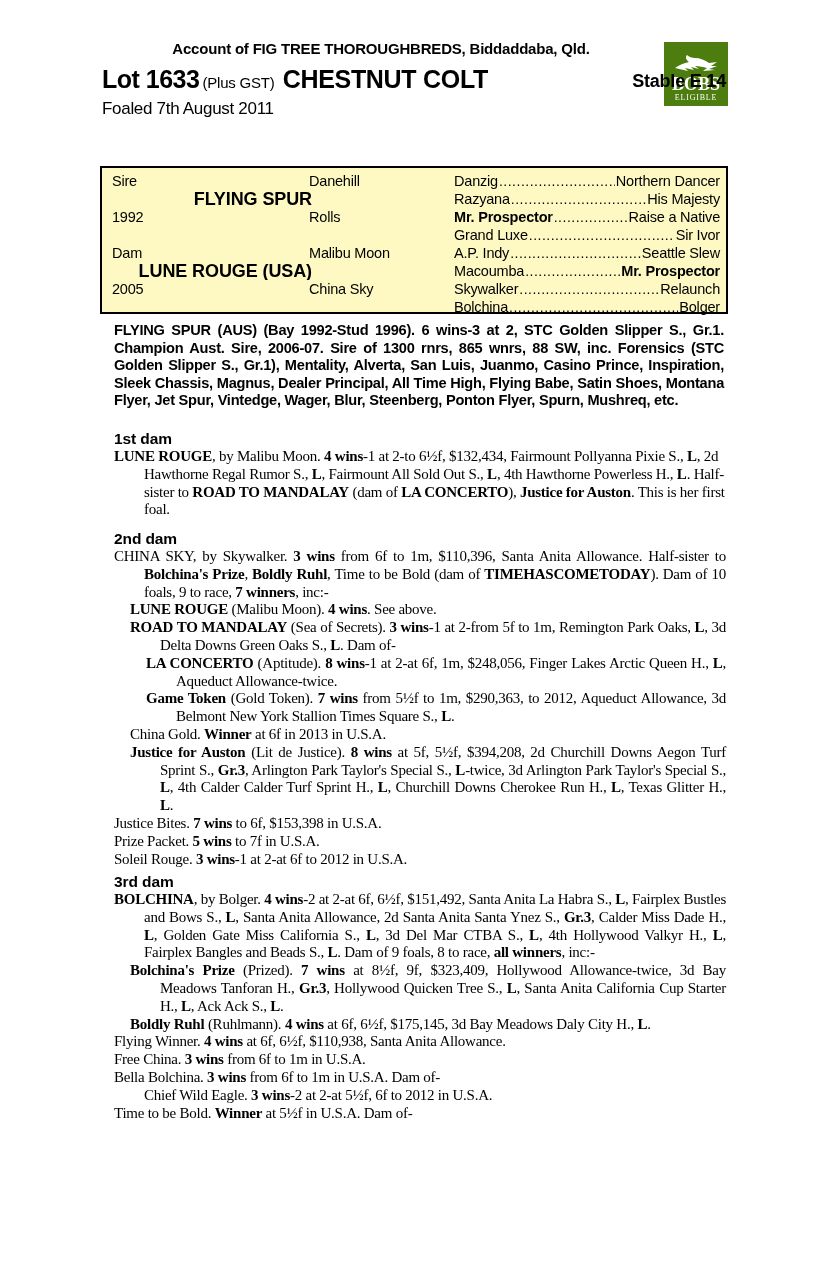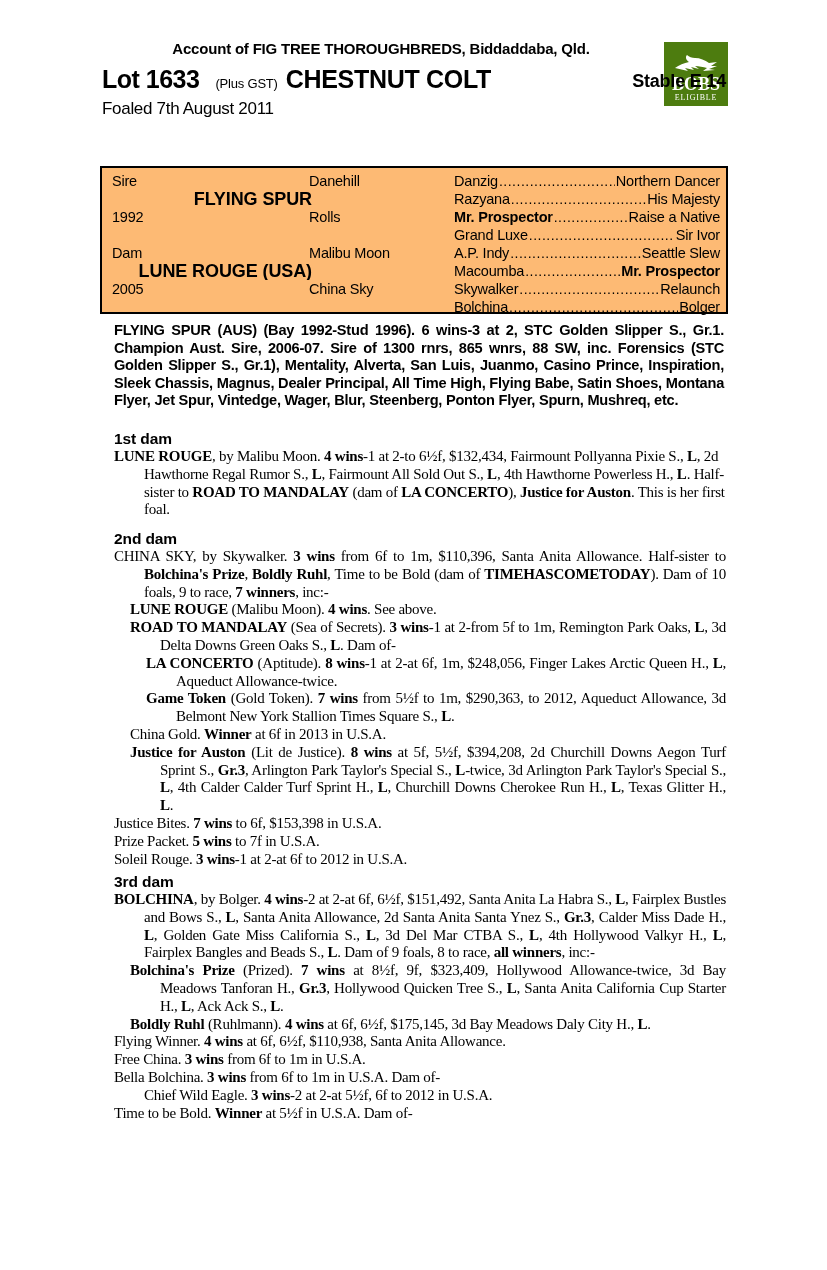--- a/index.html
+++ b/index.html
@@ -83,23 +83,23 @@
     height: 28px;
     white-space: nowrap;
   }
   .lot-no {
     font-size: 25px;
     font-weight: bold;
     letter-spacing: -0.5px;
     vertical-align: baseline;
   }
   .gst {
-    font-size: 13px;
-    letter-spacing: -0.2px;
-    margin-left: 16px;
+    font-size: 15px;
+    letter-spacing: -0.2px;
+    margin-left: 3px;
   }
   .colour-sex {
     font-size: 25px;
     font-weight: bold;
     letter-spacing: -0.3px;
     margin-left: 8px;
   }
   .stable {
     position: absolute;
     right: 0;
@@ -133,21 +133,21 @@
 
   
   .ped-table {
     position: absolute;
     left: 100px;
     top: 166px;
     width: 628px;
     height: 148px;
     border: 2px solid #000;
     box-sizing: border-box;
-    background: #fdba74;
+    background: #fef9c3;
   }
   .ped-inner {
     position: relative;
     width: 100%;
     height: 100%;
   }
   .ped-col-a { position: absolute; left: 10px;  top: 4px; width: 200px; }
   .ped-col-b { position: absolute; left: 207px; top: 4px; width: 140px; }
   .ped-col-c { position: absolute; left: 352px; top: 4px; right: 6px; }
 

